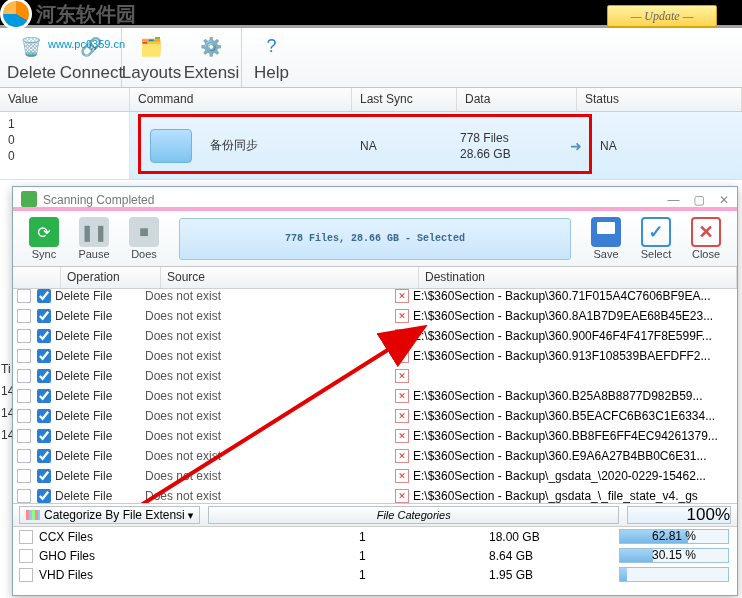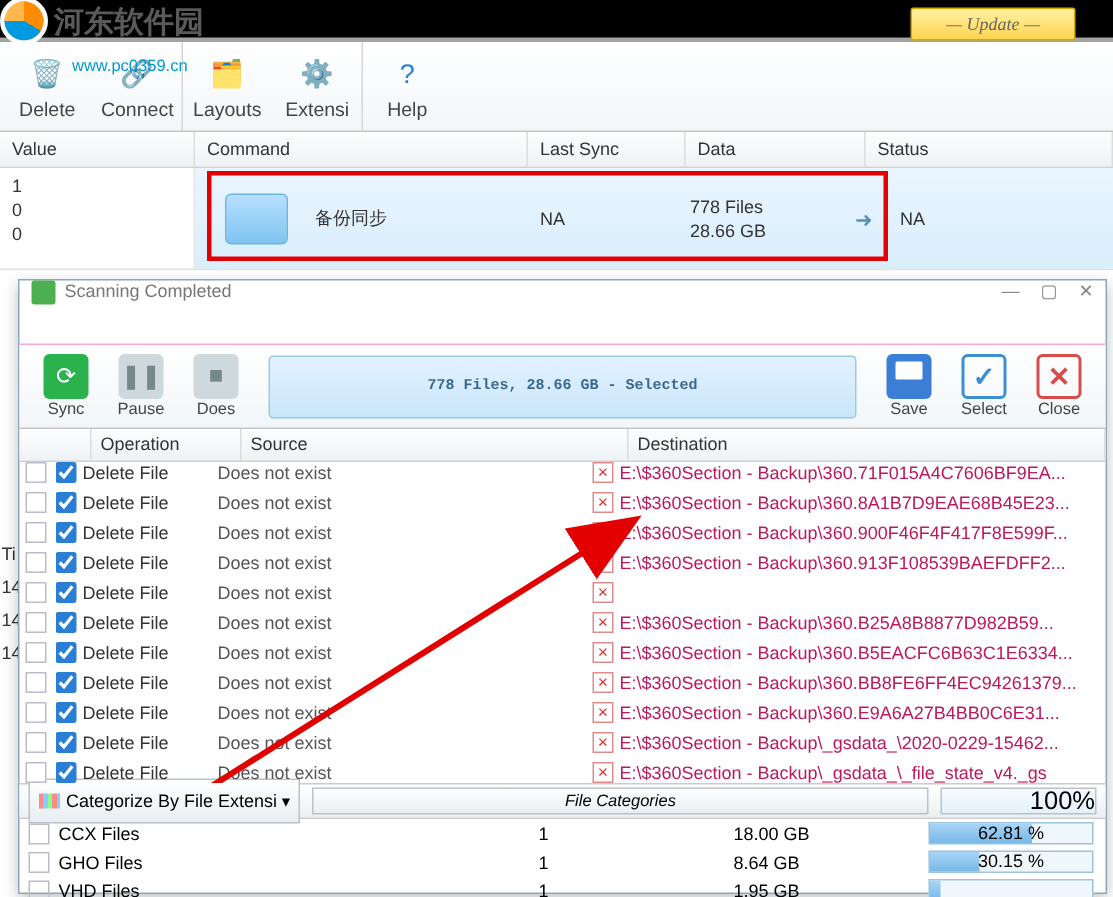--- a/index.html
+++ b/index.html
@@ -6,36 +6,36 @@
 body{width:742px;height:598px;background:#fff;position:relative;overflow:hidden}
 .topbar{height:28px;background:#000000;border-bottom:3px solid #a3a3a3;position:relative}
 .watermark{position:absolute;left:0;top:-2px;display:flex;align-items:center}
 .watermark .logo{width:32px;height:32px;border-radius:50%;background:conic-gradient(#ff8c00 0 120deg,#0099e0 120deg 270deg,#ffb84d 270deg 360deg);border:3px solid #fff;margin-right:4px}
 .watermark .txt{font-size:20px;font-weight:bold;color:#5a5a5a;font-family:KaiTi,serif}
 .watermark .sub{position:absolute;left:48px;top:40px;font-size:11px;color:#0099cc}
 .update-btn{position:absolute;right:25px;top:5px;width:110px;height:22px;background:linear-gradient(#fff2a0,#ffd452);border:1px solid #d4a800;border-radius:2px;text-align:center;line-height:20px;font-style:italic;font-family:Georgia,serif;color:#666;cursor:pointer}
 .toolbar1{height:60px;background:linear-gradient(#ffffff,#f3f6f8);border-bottom:1px solid #c5c5c5;display:flex;padding:0 2px}
 .tbtn{width:60px;display:flex;flex-direction:column;align-items:center;justify-content:center;cursor:pointer;border-right:1px solid transparent}
 .tbtn .ic{width:28px;height:28px;display:flex;align-items:center;justify-content:center;font-size:18px}
-.tbtn .lb{font-size:13px;color:#444;margin-top:2px}
+.tbtn .lb{font-size:17px;color:#444;margin-top:2px}
 .tbtn.sep{border-right:1px solid #d5d5d5}
 .grid-head{height:24px;background:linear-gradient(#fdfdfd,#eef2f5);border-bottom:1px solid #d0d0d0;display:flex}
 .grid-head .col{padding:4px 8px;border-right:1px solid #dcdcdc;color:#333;font-size:12px}
 .mainrow{height:68px;border-bottom:1px solid #e0e0e0;display:flex;align-items:stretch;position:relative}
 .value-col{width:130px;padding:4px 8px;border-right:1px solid #e5e5e5;line-height:16px;color:#333}
 .task-box{flex:1;display:flex;align-items:center;background:linear-gradient(#eaf5ff,#d9eefc);position:relative;padding:0 20px}
 .red-frame{position:absolute;left:138px;top:2px;width:454px;height:60px;border:3px solid #e30000;pointer-events:none}
 .folder-ic{width:42px;height:34px;background:linear-gradient(#b8e0ff,#7ec4f0);border-radius:4px;margin-right:18px;border:1px solid #6bb5e0}
 .task-name{width:150px;color:#333}
 .task-na{width:100px;color:#333}
 .task-data{width:110px;color:#333;line-height:16px}
 .task-arrow{width:30px;color:#5a8fb5;font-size:14px}
 .task-status{color:#333}
 .inner-window{position:absolute;left:12px;top:186px;width:726px;height:410px;background:#fff;border:1px solid #8aa8bb;box-shadow:0 3px 10px rgba(0,0,0,0.25)}
-.iw-title{height:43px;display:flex;align-items:flex-start;padding:0 8px;border-bottom:1px solid #f9a8d4;color:#777}
+.iw-title{height:24px;display:flex;align-items:flex-end;padding:0 8px;border-bottom:4px solid #f9a8d4;color:#777}
 .iw-title .tic{width:16px;height:16px;background:#4caf50;border-radius:2px;margin-right:6px}
 .iw-title .winbtns{margin-left:auto;display:flex;gap:14px;color:#888;font-size:14px}
 .iw-title .winbtns span{cursor:pointer}
 .toolbar2{height:56px;background:linear-gradient(#fff,#f2f6f8);border-bottom:1px solid #c5c5c5;display:flex;align-items:center;padding:0 6px;position:relative}
 .ib{width:50px;display:flex;flex-direction:column;align-items:center;cursor:pointer}
 .ib .ic2{width:30px;height:30px;border-radius:4px;display:flex;align-items:center;justify-content:center;font-size:16px;color:#fff}
 .ib .lb{font-size:11px;color:#444;margin-top:1px}
 .sync-ic{background:#2bb24c}
 .gray-ic{background:#cfd8dc;color:#788!important}
 .status-panel{flex:1;margin:0 10px;height:42px;background:linear-gradient(#e3f2ff,#c9e6fa);border:1px solid #9cc8e6;border-radius:3px;display:flex;align-items:center;justify-content:center;font-family:"Courier New",monospace;font-size:10px;font-weight:bold;color:#3a6a8f}
@@ -46,24 +46,24 @@
 .close-ic{border-color:#d84c4c;color:#d84c4c}
 .filehead{height:22px;background:linear-gradient(#fdfdfd,#eef2f5);border-bottom:1px solid #d0d0d0;display:flex}
 .filehead .fc{padding:3px 6px;border-right:1px solid #dcdcdc;color:#333;font-size:12px}
 .filelist{height:214px;overflow:hidden;position:relative}
 .filerow{height:20px;display:flex;padding:0 4px;font-size:11px;color:#333}
 .filerow .doc{width:14px;height:14px;border:1px solid #bbc;background:#fff;margin-right:2px}
 .filerow .cb{width:14px;height:14px;margin:0 4px;accent-color:#2a7fd5}
 .filerow .op{width:90px}
 .filerow .src{width:250px;color:#555}
 .filerow .dx{width:14px;height:14px;border:1px solid #e08b8b;color:#d33;font-size:9px;line-height:12px;text-align:center;margin-right:4px}
-.filerow .dst{flex:1;color:#be185d;white-space:nowrap;overflow:hidden}
+.filerow .dst{flex:1;color:#000000;white-space:nowrap;overflow:hidden}
 .red-arrow{position:absolute;pointer-events:none;left:0;top:0}
 .catbar{height:24px;background:linear-gradient(#fff,#ecf0f2);border-top:1px solid #ccc;border-bottom:1px solid #ccc;display:flex;align-items:center;padding:0 6px;gap:8px}
-.cat-drop{height:30px;border:1px solid #b8c2c8;background:linear-gradient(#fff,#e8eef1);padding:0 6px;display:flex;align-items:center;font-size:11px;cursor:pointer}
+.cat-drop{height:18px;border:1px solid #b8c2c8;background:linear-gradient(#fff,#e8eef1);padding:0 6px;display:flex;align-items:center;font-size:11px;cursor:pointer}
 .cat-drop .mini{width:14px;height:10px;background:repeating-linear-gradient(90deg,#f88 0 3px,#8cf 3px 6px,#8f8 6px 9px);margin-right:4px}
 .cat-center{flex:1;text-align:center;border:1px solid #b8c2c8;height:18px;line-height:16px;background:linear-gradient(#fff,#e8eef1);font-size:11px;font-style:italic}
 .pct-box{width:104px;height:18px;border:1px solid #b8c2c8;background:linear-gradient(#f5faff,#e4f0fa);text-align:right;line-height:16px;font-size:17px}
 .cat-list{height:58px;overflow:hidden}
 .catrow{height:19px;display:flex;align-items:center;padding:0 6px;font-size:11px}
 .catrow .d1{width:14px;height:14px;border:1px solid #bbc;margin-right:6px}
 .catrow .nm{width:320px}
 .catrow .cnt{width:130px}
 .catrow .sz{width:130px}
 .catrow .bar{width:110px;height:15px;border:1px solid #9cc3e0;background:#f0f7fc;position:relative;text-align:center;line-height:13px;font-size:10px}

